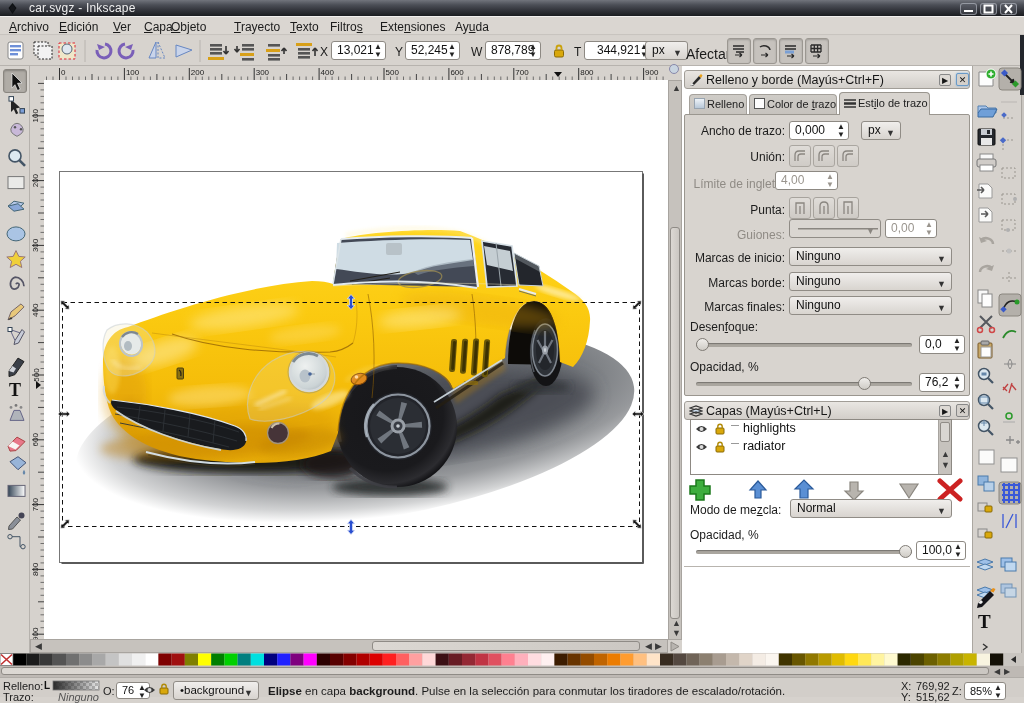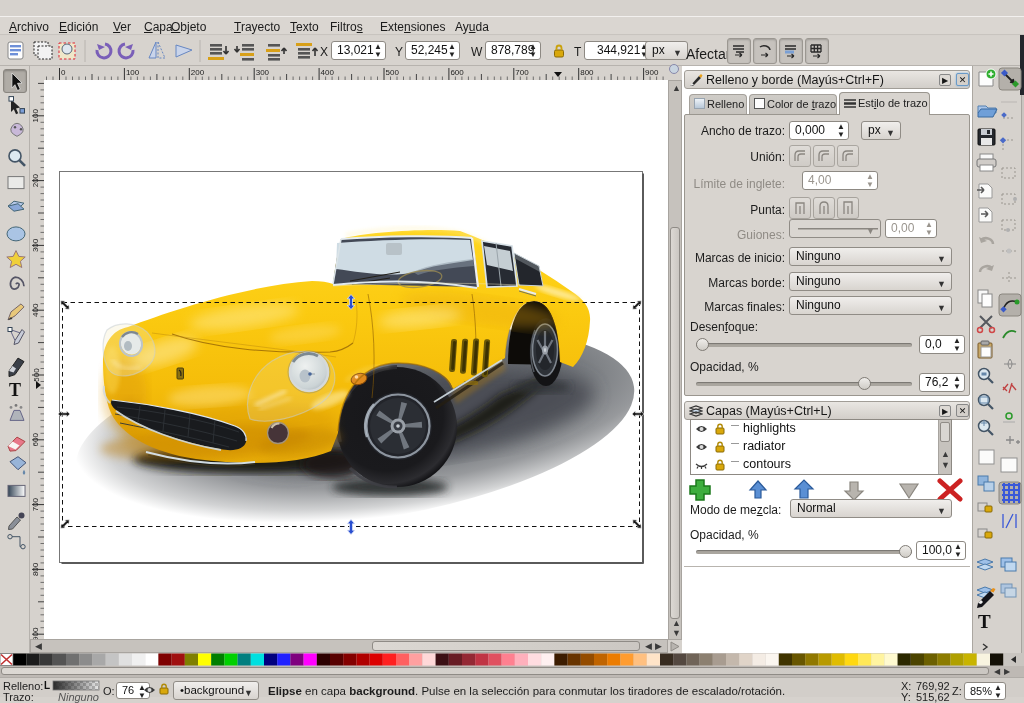--- a/index.html
+++ b/index.html
@@ -63,20 +63,42 @@
 .lrow{position:absolute;left:0;width:100%;height:18px;font-size:12.5px;color:#111;}
 
 #rcol{left:972px;top:66px;width:52px;height:587px;background:#d6d2cd;border-left:1px solid #aba7a1;}
 #palsb{left:0;top:666px;width:1024px;height:11px;background:#beb9b4;}
 #status{left:0;top:677px;width:1024px;height:20px;background:#d2cec9;border-top:1px solid #b0aca7;}
 .st{position:absolute;font-size:11px;color:#1c1c1c;white-space:nowrap;}
 svg{display:block;}
 </style></head><body>
 <div id="win">
 
+<div class="abs" id="title">
+ <svg class="abs" style="left:7px;top:3px" width="11" height="11" viewBox="0 0 11 11">
+  <path d="M5.5 0 L9.5 5 L5.5 11 L1.5 5 Z" fill="#0e1013"></path>
+  <path d="M5.5 1.5 L8.3 5 L5.5 9.5 L2.7 5 Z" fill="#14161a"></path>
+ </svg>
+ <div class="abs txt">car.svgz - Inkscape</div>
+ <div class="abs wbtn" style="left:960px;">
+        <svg width="15" height="10" viewBox="0 0 15 10">
+          <rect x="3" y="6" width="9" height="2" fill="#fff"></rect>
+        </svg>
+      </div>
+ <div class="abs wbtn" style="left:980px;">
+        <svg width="15" height="10" viewBox="0 0 15 10">
+          <rect x="3.5" y="1.5" width="8" height="7" fill="none" stroke="#fff" stroke-width="2"></rect>
+        </svg>
+      </div>
+ <div class="abs wbtn" style="left:1000px;">
+        <svg width="15" height="10" viewBox="0 0 15 10">
+          <path d="M4 1 L11 9 M11 1 L4 9" stroke="#fff" stroke-width="2"></path>
+        </svg>
+      </div>
+</div>
 <div class="abs" id="menubar">
       <div class="mi" style="left:9px"><u>A</u>rchivo</div>
       <div class="mi" style="left:59px"><u>E</u>dición</div>
       <div class="mi" style="left:113px"><u>V</u>er</div>
       <div class="mi" style="left:144px"><u>C</u>apa</div>
       <div class="mi" style="left:171px"><u>O</u>bjeto</div>
       <div class="mi" style="left:234px"><u>T</u>rayecto</div>
       <div class="mi" style="left:290px"><u>T</u>exto</div>
       <div class="mi" style="left:330px">Filtro<u>s</u></div>
       <div class="mi" style="left:380px">Exte<u>n</u>siones</div>
@@ -780,21 +802,21 @@
       </svg>
       <div class="tbtn" style="left:131px;top:79px;width:22px;height:22px;opacity:0.75"></div>
       <svg class="abs" style="left:135px;top:83px" width="14" height="14" viewBox="0 0 14 14">
         <path d="M2 12 V6 Q2 2 6 2 H12 M5 12 V8 Q5 5 8 5 H12" stroke="#8a8680" fill="none" stroke-width="1.3"></path>
       </svg>
       <div class="tbtn" style="left:155px;top:79px;width:22px;height:22px;opacity:0.75"></div>
       <svg class="abs" style="left:159px;top:83px" width="14" height="14" viewBox="0 0 14 14">
         <path d="M2 12 V6 Q2 2 6 2 H12 M5 12 V8 Q5 5 8 5 H12" stroke="#8a8680" fill="none" stroke-width="1.3"></path>
       </svg>
       <div class="rlab dis" style="right:187px;top:111px">Límite de inglete:</div>
-      <div class="spin" style="left:120px;top:105px;width:76px;color:#9a958e">4,00<span class="ud" style="color:#9a958e">▲<br>▼</span></div>
+      <div class="spin" style="left:93px;top:105px;width:63px;color:#9a958e">4,00<span class="ud" style="color:#9a958e">▲<br>▼</span></div>
       <div class="rlab" style="right:187px;top:137px">Punta:</div>
       <div class="tbtn" style="left:107px;top:131px;width:22px;height:22px;opacity:0.8"></div>
       <svg class="abs" style="left:112px;top:135px" width="12" height="14" viewBox="0 0 12 14">
         <path d="M2 13 V5 L2 2 H10 L10 5 V13 M6 13 V5" stroke="#8a8680" fill="none" stroke-width="1.3"></path>
       </svg>
       <div class="tbtn" style="left:131px;top:131px;width:22px;height:22px;opacity:0.8"></div>
       <svg class="abs" style="left:136px;top:135px" width="12" height="14" viewBox="0 0 12 14">
         <path d="M2 13 V5 Q2 1 6 1 Q10 1 10 5 V13 M6 13 V5" stroke="#8a8680" fill="none" stroke-width="1.3"></path>
       </svg>
       <div class="tbtn" style="left:155px;top:131px;width:22px;height:22px;opacity:0.8"></div>
@@ -862,35 +884,20 @@
             </svg>
           </span>
           <span style="position:absolute;left:24px;top:3px">
             <svg width="10" height="12" viewBox="0 0 10 12">
               <rect x="1" y="5" width="8" height="6" rx="1" fill="#d9a80b" stroke="#8a6a06"></rect>
               <path d="M2.8 5 V3.5 a2.2 2.2 0 0 1 4.4 0 V5" fill="none" stroke="#b08a08" stroke-width="1.4"></path>
             </svg>
           </span>
           <span style="position:absolute;left:40px;top:5px;width:8px;border-top:1px solid #999"></span>
           <span style="position:absolute;left:52px;top:1px">highlights</span>
-        </div>
-        <div class="lrow" style="top:36px">
-          <span style="position:absolute;left:4px;top:4px">
-            <svg width="13" height="10" viewBox="0 0 13 10">
-              <path d="M1 4 Q6.5 9 12 4 M3 6.5 L2 8.5 M6.5 7 L6.5 9 M10 6.5 L11 8.5" stroke="#3a3a3a" fill="none" stroke-width="1.2"></path>
-            </svg>
-          </span>
-          <span style="position:absolute;left:24px;top:3px">
-            <svg width="10" height="12" viewBox="0 0 10 12">
-              <rect x="1" y="5" width="8" height="6" rx="1" fill="#d9a80b" stroke="#8a6a06"></rect>
-              <path d="M2.8 5 V3.5 a2.2 2.2 0 0 1 4.4 0 V5" fill="none" stroke="#b08a08" stroke-width="1.4"></path>
-            </svg>
-          </span>
-          <span style="position:absolute;left:40px;top:5px;width:8px;border-top:1px solid #999"></span>
-          <span style="position:absolute;left:52px;top:1px">contours</span>
         </div>
         <div style="position:absolute;right:0;top:0;width:13px;height:100%;background:#c6c2bd;border-left:1px solid #a8a49f">
           <div style="position:absolute;top:2px;left:1px;width:10px;height:20px;background:#d9d6d2;border:1px solid #908c87;border-radius:2px"></div>
           <div class="sarr" style="left:2px;top:30px">▲</div>
           <div class="sarr" style="left:2px;top:41px">▼</div>
         </div>
       </div>
       <svg class="abs" style="left:6px;top:412px" width="278" height="24" viewBox="0 0 278 24">
  <g>
   <path d="M8 2 h8 v6 h6 v8 h-6 v6 h-8 v-6 h-6 v-8 h6 z" fill="#3fae3f" stroke="#1d7a1d" stroke-width="1.5"></path>

